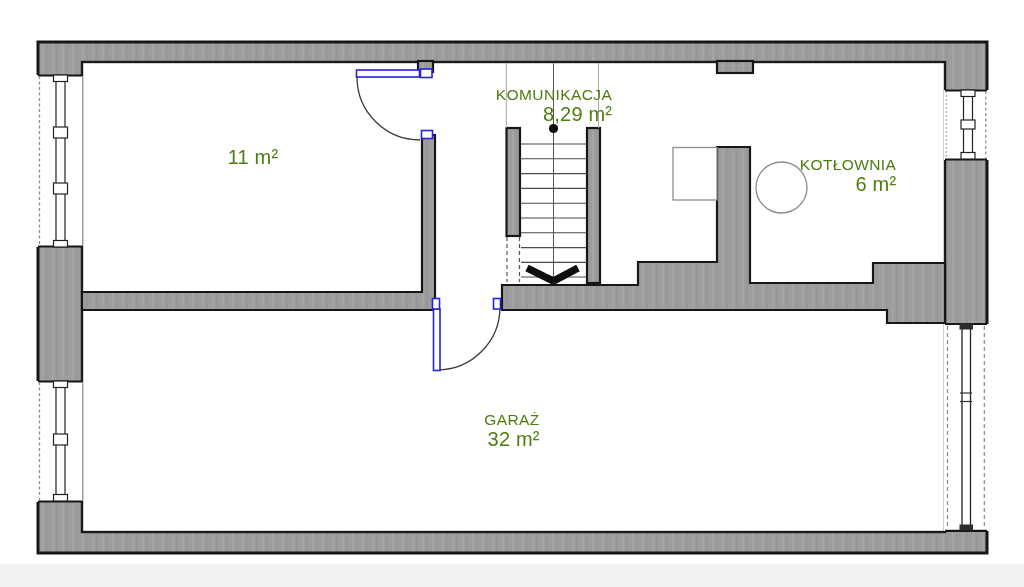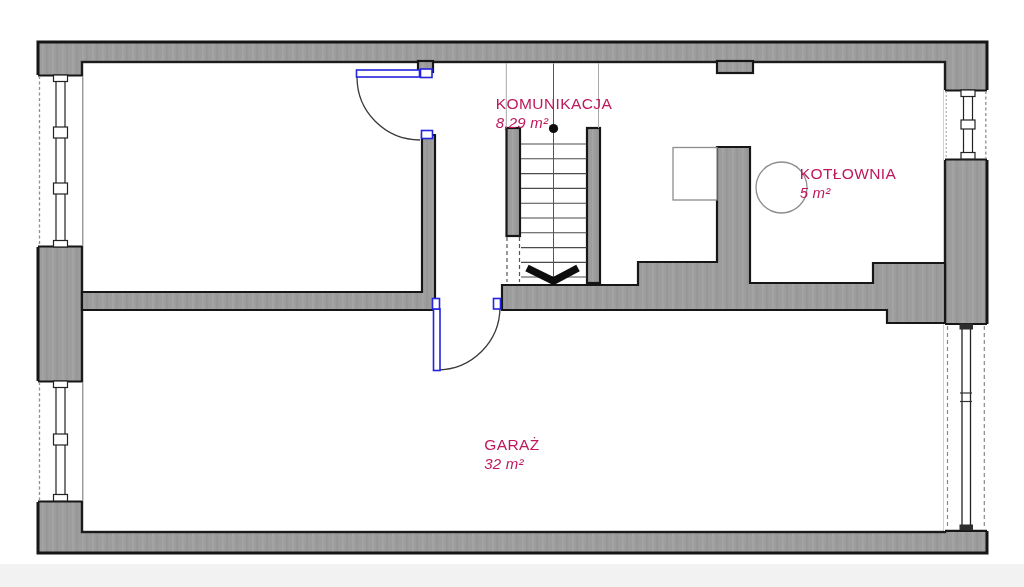--- a/index.html
+++ b/index.html
@@ -1,22 +1,22 @@
 <!DOCTYPE html>
 <html><head>
 <meta charset="utf-8">
 <style>
   html,body{margin:0;padding:0;background:#ffffff;}
   .stage{position:relative;width:1024px;height:587px;background:#ffffff;overflow:hidden;
          font-family:"Liberation Sans", sans-serif;}
   .plan-svg{position:absolute;left:0;top:0;}
-  .room-label{position:absolute;transform:translateX(-50%);text-align:left;
-              color:#be185d;font-size:15.5px;line-height:18.5px;letter-spacing:0.4px;white-space:nowrap;margin-top:9px;}
+  .room-label{position:absolute;transform:translateX(-50%);text-align:right;
+              color:#4d7c0f;font-size:15.5px;line-height:18.5px;letter-spacing:0.4px;white-space:nowrap;}
   .room-label .rname{font-size:15.5px;}
-  .room-label .rarea{font-size:15px;letter-spacing:0.2px;font-style:italic;}
+  .room-label .rarea{font-size:20px;letter-spacing:0.2px;}
 </style>
 </head>
 <body>
 
 <div class="stage">
 
 <svg class="plan-svg" width="1024" height="587" viewBox="0 0 1024 587">
   <defs>
     <pattern id="wallTex" width="10" height="52" patternUnits="userSpaceOnUse">
       <rect width="10" height="52" fill="#9d9d9d"></rect>
@@ -130,27 +130,28 @@
     <rect x="493.5" y="298.5" width="7" height="10.5" fill="#fff" stroke="#2323e0" stroke-width="1.6"></rect>
   </g>
 
   <g>
     <rect x="673" y="147.5" width="44" height="52.5" fill="#fff" stroke="#8d8d8d" stroke-width="1.3"></rect>
     <circle cx="781.5" cy="187.5" r="25.5" fill="#fff" stroke="#8d8d8d" stroke-width="1.3"></circle>
   </g>
 </svg>
 
 <div class="room-label" style="left:253px;top:148px">
+  <div class="rarea">11 m²</div>
 </div>
 <div class="room-label" style="left:554px;top:86px">
   <div class="rname">KOMUNIKACJA</div>
   <div class="rarea">8,29 m²</div>
 </div>
 <div class="room-label" style="left:848px;top:156px">
   <div class="rname">KOTŁOWNIA</div>
-  <div class="rarea">5 m²</div>
+  <div class="rarea">6 m²</div>
 </div>
-<div class="room-label" style="left:512px;top:427px">
+<div class="room-label" style="left:512px;top:411px">
   <div class="rname">GARAŻ</div>
   <div class="rarea">32 m²</div>
 </div>
 
 </div>
 
 </body></html>

